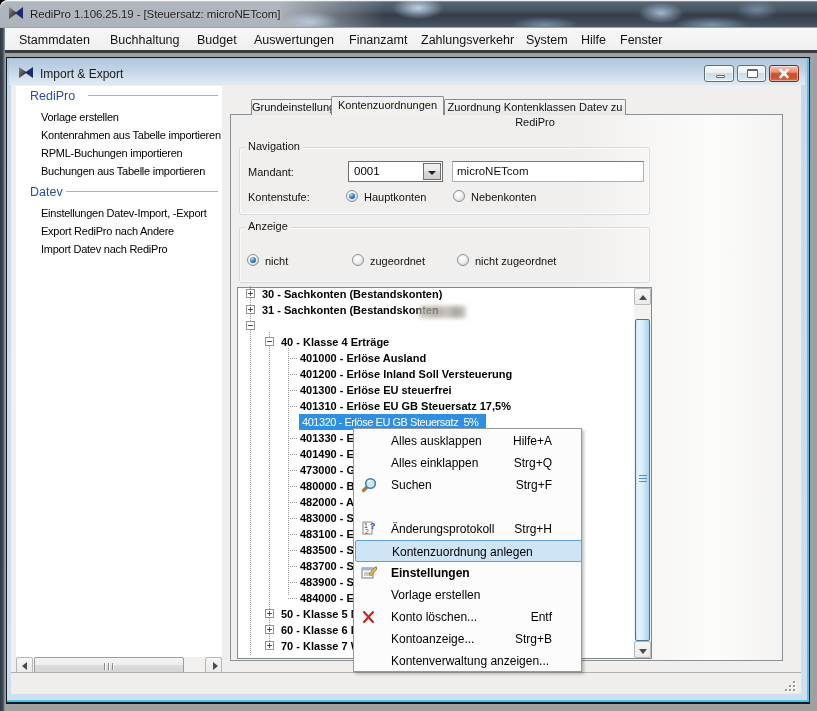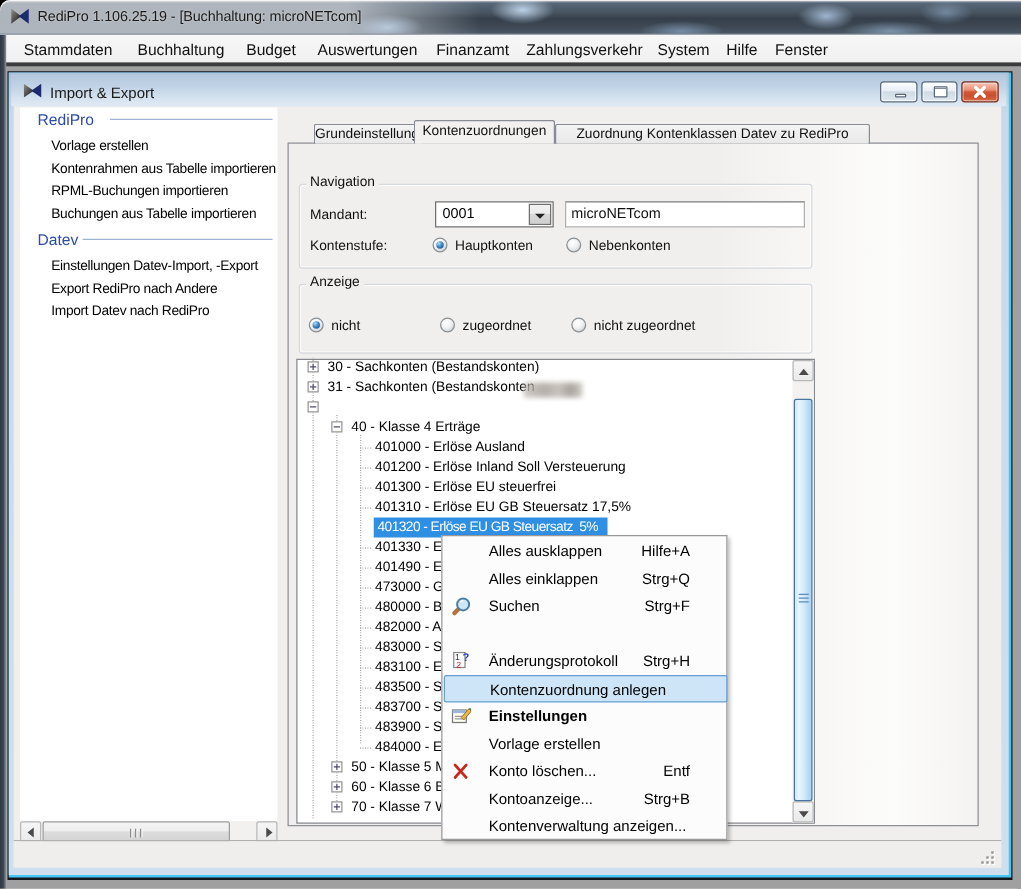--- a/index.html
+++ b/index.html
@@ -83,21 +83,21 @@
   border:1px solid #b0b0b0; border-top-color:#7a7a7a; font-size:11.5px; color:#111;
   line-height:19px; padding-left:4px; }
 
 .radio { width:12px; height:12px; border-radius:50%;
   background:radial-gradient(circle at 38% 32%, #ffffff 0%, #f2f2f2 45%, #d2d4d6 80%, #c2c5c8 100%);
   border:1px solid #8a9094; }
 .radio.sel::after { content:""; position:absolute; left:2px; top:2px; width:6px; height:6px; border-radius:50%;
   background:radial-gradient(circle at 35% 30%, #a5d5f0 5%, #3a86c5 45%, #17538f 90%); }
 
 #tree { left:237px; top:287px; width:415px; height:372px; background:#fff; border:1px solid #84878c; }
-.trow { position:absolute; height:16px; font-size:11px; color:#000; line-height:16px; white-space:pre; }
+.trow { position:absolute; height:16px; font-size:11px; color:#000; line-height:16px; white-space:pre;font-weight:bold; }
 .ebox { position:absolute; width:9px; height:9px; background:#fff; border:1px solid #969696; }
 .ebox i { position:absolute; left:1px; top:3px; width:5px; height:1px; background:#4d4d6e; }
 .ebox b { position:absolute; left:3px; top:1px; width:1px; height:5px; background:#4d4d6e; }
 .vdot { position:absolute; width:1px; background-image:linear-gradient(180deg,#9a9a9a 50%,transparent 50%); background-size:1px 2px; }
 .hdot { position:absolute; height:1px; background-image:linear-gradient(90deg,#9a9a9a 50%,transparent 50%); background-size:2px 1px; }
 #sel { position:absolute; left:61px; top:126px; width:187px; height:16px; background:#2f8fe3; color:#fff;
   font-size:11px; letter-spacing:-0.45px; line-height:16px; white-space:pre; padding-left:3px; }
 
 #vscroll { position:absolute; left:396px; top:0px; width:17px; height:370px; background:#f3f2f0; }
 #vthumb { position:absolute; left:1px; top:31px; width:15px; height:322px; border:1px solid #49759c; border-radius:2px;
@@ -120,21 +120,21 @@
 <svg class="abs" style="left:8px;top:7px" width="16" height="13">
       <defs>
         <linearGradient id="lg1" x1="0" y1="0" x2="1" y2="1">
           <stop offset="0" stop-color="#909090"></stop>
           <stop offset="1" stop-color="#101010"></stop>
         </linearGradient>
       </defs>
       <polygon points="1,0 9,6 1,12" fill="url(#lg1)"></polygon>
       <polygon points="15,0 7,6 15,12" fill="#1e2a6e"></polygon>
     </svg>
-<span id="titletext" class="abs">RediPro 1.106.25.19 - [Buchhaltung: microNETcom]</span>
+<span id="titletext" class="abs">RediPro 1.106.25.19 - [Steuersatz: microNETcom]</span>
 </div>
 <div id="menubar" class="abs"></div>
 <span class="mitem abs" style="left:19px">Stammdaten</span>
 <span class="mitem abs" style="left:110px">Buchhaltung</span>
 <span class="mitem abs" style="left:197px">Budget</span>
 <span class="mitem abs" style="left:254px">Auswertungen</span>
 <span class="mitem abs" style="left:349px">Finanzamt</span>
 <span class="mitem abs" style="left:421px">Zahlungsverkehr</span>
 <span class="mitem abs" style="left:526px">System</span>
 <span class="mitem abs" style="left:581px">Hilfe</span>
@@ -181,21 +181,21 @@
       <i class="arrow" style="left:7px;top:4px;border-top:4px solid transparent;border-bottom:4px solid transparent;border-left:5px solid #4a4a4a"></i>
     </div>
     <div id="hthumb" class="abs">
       <span style="position:absolute;left:69px;top:5px;width:2px;height:7px;border-left:1px solid #8a8a8a;border-right:1px solid #fff"></span>
       <span style="position:absolute;left:73px;top:5px;width:2px;height:7px;border-left:1px solid #8a8a8a;border-right:1px solid #fff"></span>
       <span style="position:absolute;left:77px;top:5px;width:2px;height:7px;border-left:1px solid #8a8a8a;border-right:1px solid #fff"></span>
     </div>
   </div>
 <div id="tabpage" class="abs"></div>
 <div class="tab abs" style="left:251px;width:88px">Grundeinstellungen</div>
-<div class="tab abs" style="left:444px;width:252px">Zuordnung Kontenklassen Datev zu RediPro</div>
+<div class="tab abs" style="left:444px;width:182px">Zuordnung Kontenklassen Datev zu RediPro</div>
 <div id="tab-active" class="abs">Kontenzuordnungen</div>
 <div class="gbox abs" style="left:239px;top:147px;width:411px;height:68px"></div>
 <span class="glabel abs" style="left:245px;top:140px">Navigation</span>
 <div class="gbox abs" style="left:239px;top:227px;width:411px;height:56px"></div>
 <span class="glabel abs" style="left:245px;top:220px">Anzeige</span>
 <span class="flabel abs" style="left:248px;top:166px">Mandant:</span>
 <div id="combo" class="abs">
     <span class="abs" style="left:5px;top:3px;font-size:11.5px">0001</span>
     <div id="combo-btn" class="abs">
       <i class="arrow" style="left:4px;top:7px;border-left:4px solid transparent;border-right:4px solid transparent;border-top:4px solid #222"></i>

